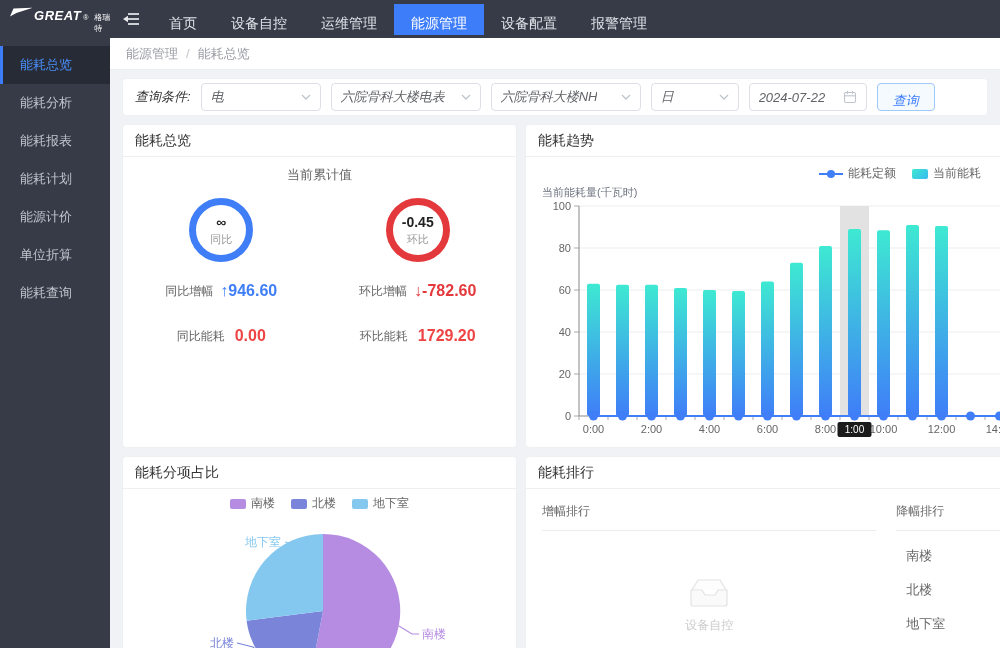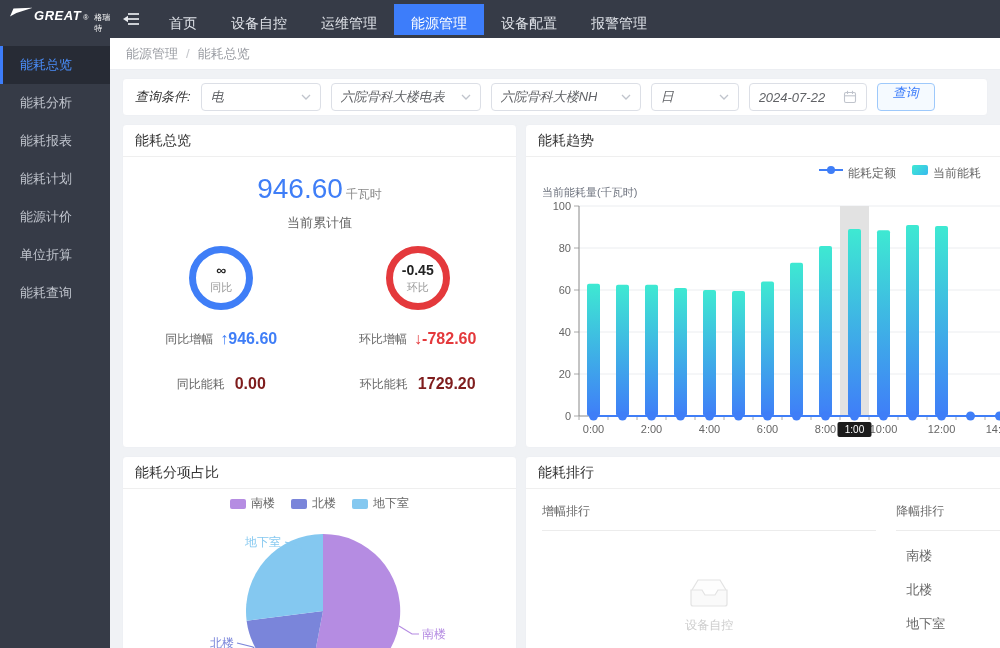--- a/index.html
+++ b/index.html
@@ -27,21 +27,21 @@
   .breadcrumb { height:32px; background:#fff; display:flex; align-items:center; padding-left:16px; font-size:13px; color:#9a9da3; gap:8px; border-bottom:1px solid #eceef2; }
   .crumb-sep { color:#c4c6cb; }
   .content { padding:8px 12px; }
 
   .query-card { background:#fff; border-radius:4px; height:38px; display:flex; align-items:center; padding:0 12px; gap:10px; border:1px solid #eef0f4;font-style:italic; }
   .q-label { font-size:13px; color:#333; white-space:nowrap; }
   .q-selects { display:flex; gap:10px; }
   .sel { height:28px; border:1px solid #dcdfe6; border-radius:4px; display:flex; align-items:center; justify-content:space-between; padding:0 9px; font-size:13px; color:#606266; background:#fff; cursor:pointer; }
   .sel-val { white-space:nowrap; overflow:hidden; }
   .date-input { width:118px; }
-  .btn-query { height:28px; padding:0 15px; border:1px solid #9ec9fb; border-radius:4px; color:#3d7dfa; font-size:13px; background:#f5faff; display:flex; align-items:flex-start; cursor:pointer; }
+  .btn-query { height:28px; padding:0 15px; border:1px solid #9ec9fb; border-radius:4px; color:#3d7dfa; font-size:13px; background:#f5faff; display:flex; align-items:flex-end; cursor:pointer; }
 
   .grid { display:grid; grid-template-columns:395px 560px; gap:8px; margin-top:8px; width:963px; }
   .card { background:#fff; border-radius:4px; border:1px solid #eef0f4; overflow:hidden; }
   .card.r1 { height:324px; }
   .card.r2 { height:320px; }
   .card-header { height:32px; line-height:31px; padding:0 12px; font-size:14px; color:#333; border-bottom:1px solid #efefef; }
 
   
   .total { text-align:center; margin-top:16px; }
   .total-num { font-size:28px; color:#3f7ef7; }
@@ -52,25 +52,25 @@
   .ring { width:64px; height:64px; border-radius:50%; border:7px solid; display:flex; flex-direction:column; align-items:center; justify-content:center; }
   .ring.blue { border-color:#3f7ef7; }
   .ring.red { border-color:#e4393c; }
   .ring-val { font-size:14px; font-weight:bold; color:#222; }
   .ring-lab { font-size:11px; color:#999; margin-top:2px; }
   .growth { margin-top:20px; font-size:12px; color:#666; display:flex; align-items:center; gap:7px; }
   .growth-val { font-size:16px; font-weight:bold; }
   .growth-val.blue { color:#3f7ef7; }
   .growth-val.red { color:#e4393c; }
   .energy { margin-top:27px; font-size:12px; color:#666; display:flex; align-items:center; gap:10px; }
-  .energy-val { font-size:16px; font-weight:bold; color:#7f1d1d; }
+  .energy-val { font-size:16px; font-weight:bold; color:#ef4444; }
 
   
   .trend-legend { display:flex; justify-content:flex-end; align-items:center; gap:16px; padding-top:8px; width:455px; font-size:12px; color:#666; }
-  .tl-item { display:flex; align-items:flex-start; gap:5px; }
+  .tl-item { display:flex; align-items:center; gap:5px; }
   .swatch-bar { width:16px; height:10px; border-radius:2px; background:linear-gradient(135deg,#3ee9d2,#38b9ef); display:inline-block; }
   .trend-svg { margin:2px 0 0 8px; display:block; }
 
   
   .pie-body { position:relative; height:288px; }
   .pie-legend { position:absolute; top:6px; left:0; width:100%; display:flex; justify-content:center; gap:16px; font-size:12px; color:#666; z-index:2; }
   .pl-item { display:flex; align-items:center; gap:5px; }
   .pl-swatch { width:16px; height:10px; border-radius:2px; display:inline-block; }
   .pie-svg { position:absolute; top:18px; left:0; }
 
@@ -170,23 +170,20 @@
       </div>
       <div class="btn-query">
         <span>查询</span>
       </div>
     </div>
 
     <div class="grid">
 
       <div class="card r1">
         <div class="card-header">能耗总览</div>
-        <div class="total">
-          <span class="total-num">946.60</span><span class="total-unit">千瓦时</span>
-        </div>
         <div class="total-label">当前累计值</div>
         <div class="rings">
           <div class="ring-col">
             <div class="ring blue">
               <span class="ring-val">∞</span>
               <span class="ring-lab">同比</span>
             </div>
             <div class="growth">
               <span>同比增幅</span>
               <span class="growth-val blue"><span>↑</span><span>946.60</span></span>

